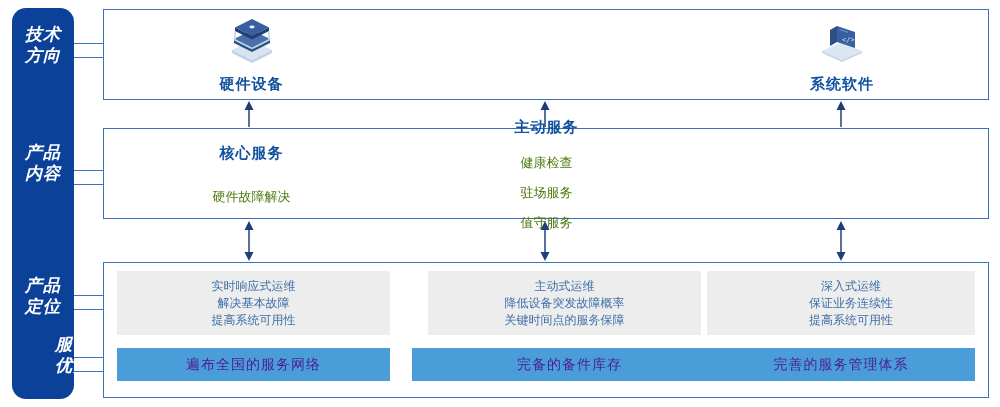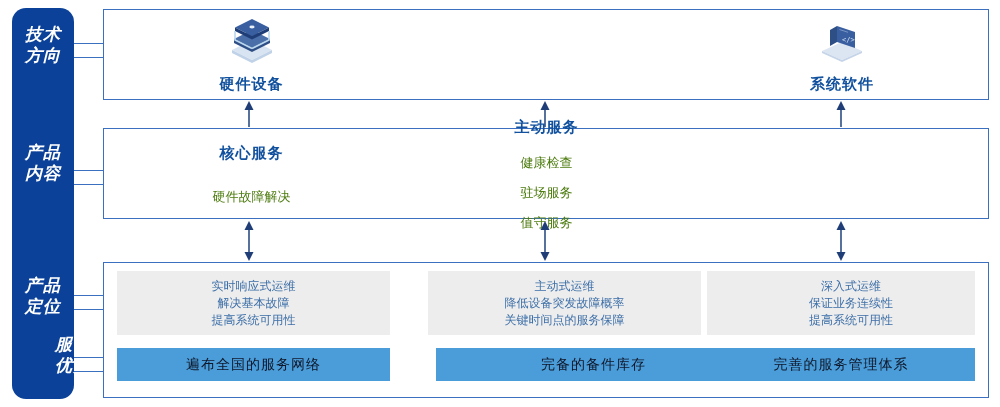--- a/index.html
+++ b/index.html
@@ -139,21 +139,21 @@
   
   .blue-bar {
     position: absolute;
     top: 348px;
     height: 33px;
     background: #4A9DD9;
     box-sizing: border-box;
     display: flex;
     align-items: center;
     justify-content: center;
-    color: #0f172a;
+    color: #4c1d95;
     font-size: 14px;
     letter-spacing: 1px;
   }
 </style>
 </head>
 <body>
 
 <div id="root">
 
   <div class="rail"></div>
@@ -302,20 +302,20 @@
   </div>
   <div class="grey-card" style="left:707px; width:268px;padding-left:20px;">
     <div class="grey-line">深入式运维</div>
     <div class="grey-line">保证业务连续性</div>
     <div class="grey-line">提高系统可用性</div>
   </div>
 
   <div class="blue-bar" style="left:117px; width:273px;">
     <span>遍布全国的服务网络</span>
   </div>
-  <div class="blue-bar" style="left:412px; width:315px;margin-left:24px;">
+  <div class="blue-bar" style="left:412px; width:315px;">
     <span>完备的备件库存</span>
   </div>
   <div class="blue-bar" style="left:707px; width:268px;">
     <span>完善的服务管理体系</span>
   </div>
 
 </div>
 
 </body></html>

